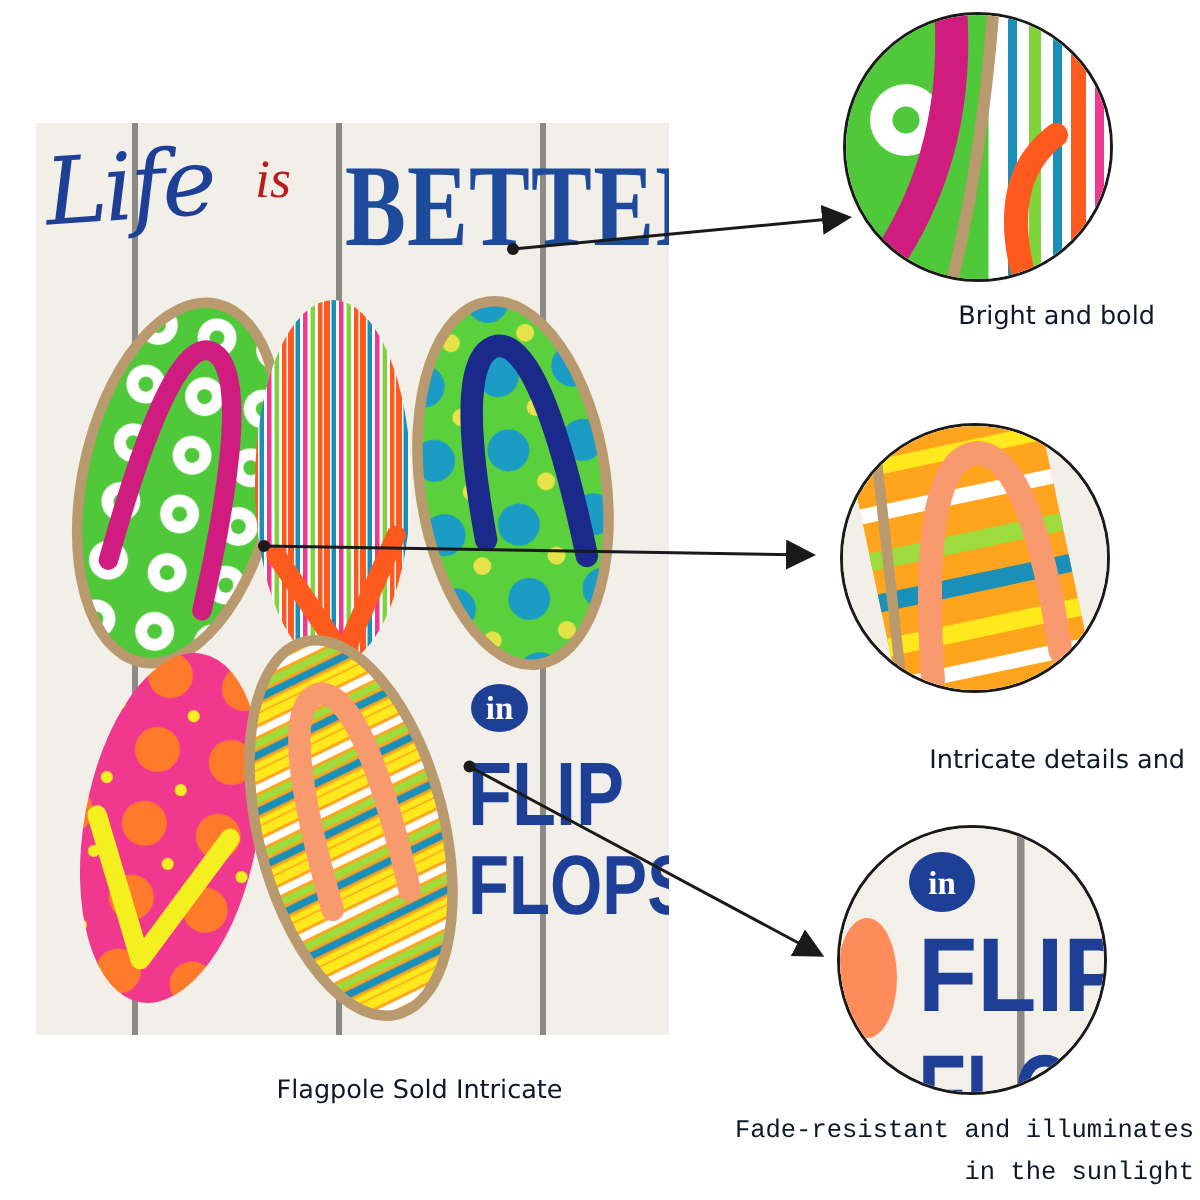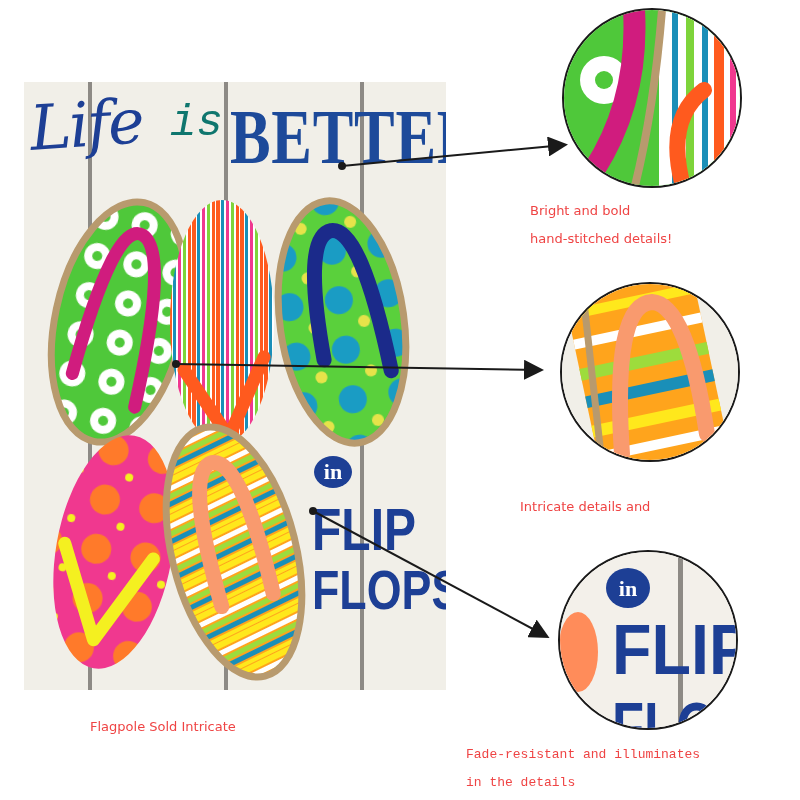--- a/index.html
+++ b/index.html
@@ -3,34 +3,34 @@
 <meta charset="utf-8">
 <style>
   html, body { margin:0; padding:0; }
   body { width:800px; height:800px; background:#ffffff; position:relative; overflow:hidden;
          font-family:"Liberation Sans", sans-serif; }
   .flag { position:absolute; left:24px; top:82px; width:422px; height:608px; background:#f1efe8;
           overflow:hidden; }
   .plank { position:absolute; top:0; bottom:0; width:4px; background:#8d8a85; }
   .life { position:absolute; left:6px; top:12px; font-family:"DejaVu Serif", serif; font-style:italic;
           color:#1d3f95; font-size:62px; line-height:1; letter-spacing:-2px; transform:rotate(-4deg); }
-  .is { position:absolute; left:146px; top:16px; font-family:Liberation Mono, monospace; font-style:italic;
-        color:#0f766e; font-size:44px; }
+  .is { position:absolute; left:146px; top:16px; font-family:Liberation Serif, serif; font-style:italic;
+        color:#b91c1c; font-size:36px; }
   .better { position:absolute; left:206px; top:16px; font-family:"Liberation Serif", serif; font-weight:bold;
             color:#1d4a9a; font-size:78px; line-height:1; transform:scaleX(0.78); transform-origin:left top;
             letter-spacing:1px; }
   .in-badge { position:absolute; left:290px; top:374px; width:38px; height:32px; border-radius:50%;
               background:#1d3f95; color:#fff; font-family:"Liberation Serif", serif; font-weight:bold;
               font-size:22px; display:flex; align-items:center; justify-content:center; }
   .flip, .flops { position:absolute; font-family:"Liberation Sans", sans-serif; font-weight:bold;
                   color:#1d3f95; line-height:1; transform:scaleX(0.8); transform-origin:left top; }
   .flip { left:288px; top:418px; font-size:60px; }
   .flops { left:288px; top:480px; font-size:56px; }
-  .caption { position:absolute; font-family:"DejaVu Sans", sans-serif; color:#ef4444; font-size:13px;
-             text-align:left; line-height:28px; }
+  .caption { position:absolute; font-family:"DejaVu Sans", sans-serif; color:#0f172a; font-size:17px;
+             text-align:right; line-height:28px; }
   .circle { position:absolute; width:180px; height:180px; border-radius:50%; border:2px solid #1a1a1a;
             overflow:hidden; box-sizing:border-box; }
   svg.overlay { position:absolute; left:0; top:0; }
 </style>
 </head>
 <body>
 
 <div class="flag">
   <div class="plank" style="left:64px"></div>
   <div class="plank" style="left:200px"></div>
@@ -165,21 +165,20 @@
     <line x1="176" y1="364" x2="540" y2="370" stroke="#1a1a1a" stroke-width="2" marker-end="url(#ah)"></line>
   </g>
   <g>
     <circle cx="313" cy="511" r="4" fill="#1a1a1a"></circle>
     <line x1="313" y1="511" x2="546" y2="636" stroke="#1a1a1a" stroke-width="2" marker-end="url(#ah)"></line>
   </g>
 </svg>
 
 <div class="caption" style="left:530px; top:197px; width:240px;">
   <div>Bright and bold</div>
-  <div>hand-stitched details!</div>
 </div>
 <div class="caption" style="left:520px; top:471px; width:270px;margin-top:22px;">
   <div>Intricate details and</div>
 </div>
 <div class="caption" style="left:466px; top:741px; width:330px;font-family:Liberation Mono, monospace;">
   <div>Fade-resistant and illuminates</div>
-  <div>in the details</div>
+  <div>in the sunlight</div>
 </div>
 
 </body></html>

